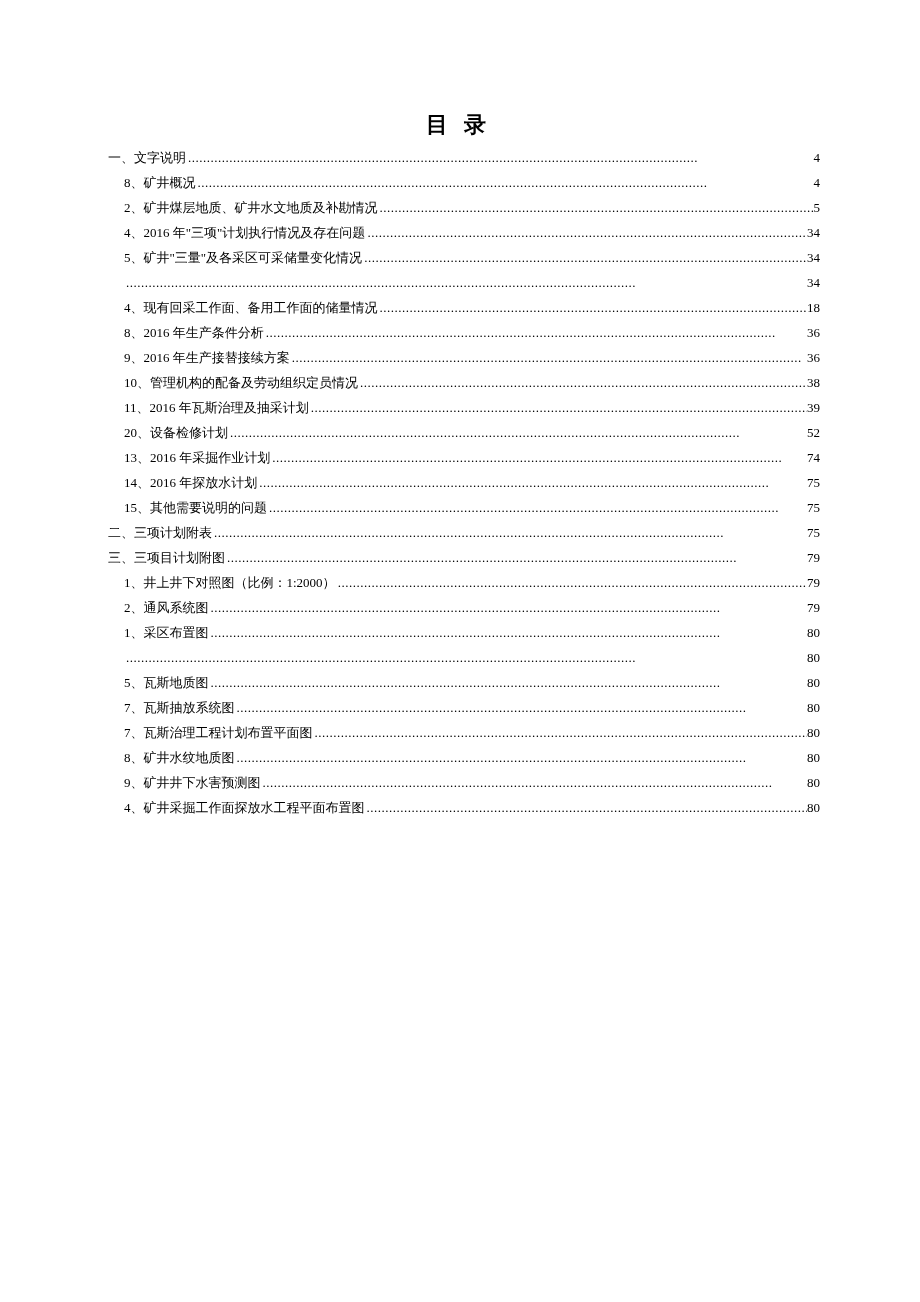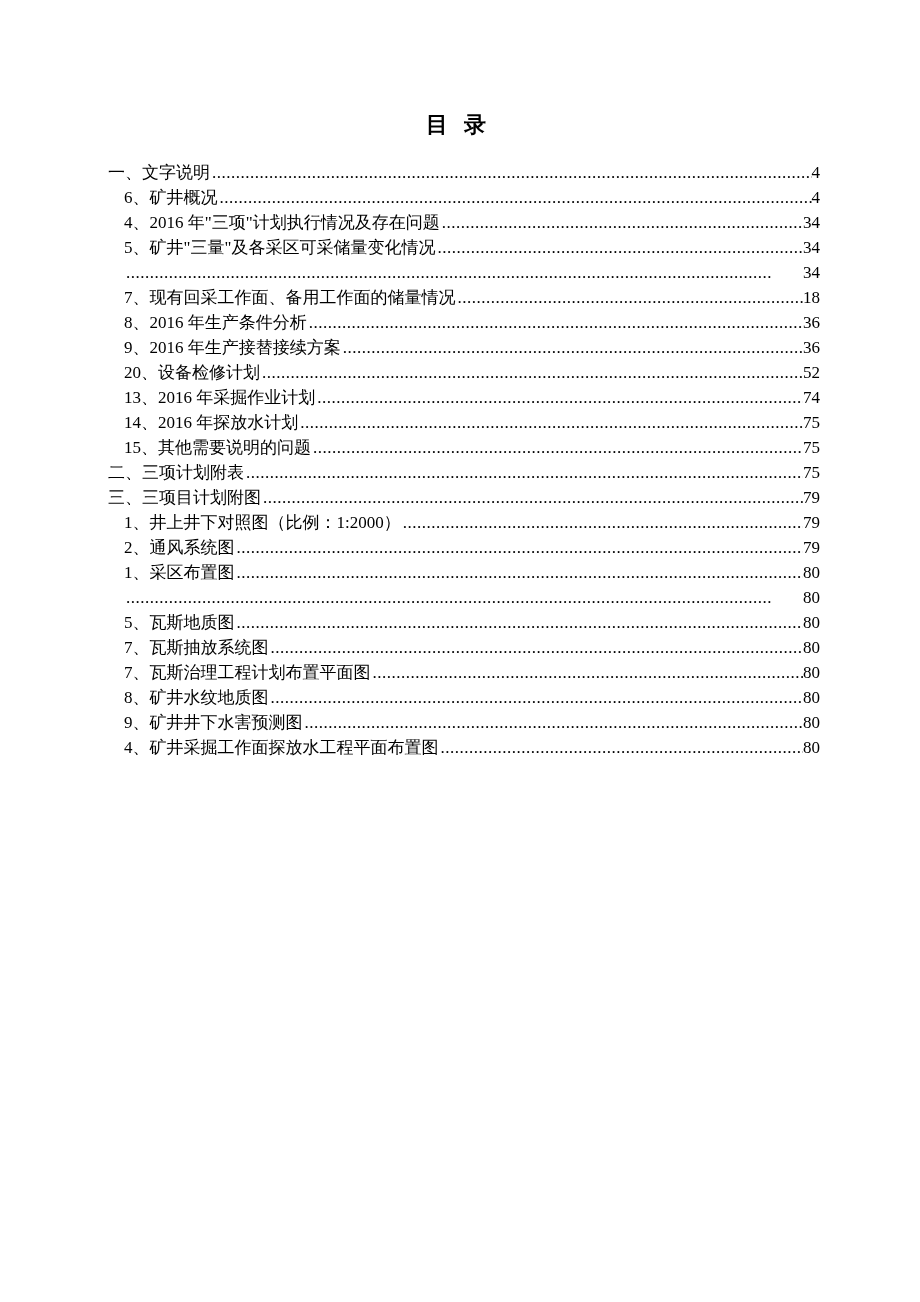--- a/index.html
+++ b/index.html
@@ -11,26 +11,26 @@
       width: 920px;
     }
     .page {
       padding: 110px 100px 0 108px;
     }
     .title {
       text-align: center;
       font-size: 22px;
       font-weight: bold;
       letter-spacing: 16px;
-      margin-bottom: 20px;
+      margin-bottom: 5px;
     }
     .toc-row {
       display: flex;
       align-items: flex-end;
-      font-size: 17px;
+      font-size: 13px;
       line-height: 25px;
       white-space: nowrap;
     }
     .toc-row.level-0 {
       margin-left: 0px;
     }
     .toc-row.level-1 {
       margin-left: 16px;
     }
     .toc-label {
@@ -55,52 +55,67 @@
 
 <div class="page">
   <div class="title">目录</div>
   <div id="toc-container">
       <div class="toc-row level-0">
         <span class="toc-label">一、文字说明 </span>
         <span class="toc-dots"></span>
         <span class="toc-page"> 4</span>
       </div>
       <div class="toc-row level-1">
-        <span class="toc-label">6、矿井概况 </span>
+        <span class="toc-label">8、矿井概况 </span>
         <span class="toc-dots"></span>
         <span class="toc-page"> 4</span>
+      </div>
+      <div class="toc-row level-1">
+        <span class="toc-label">2、矿井煤层地质、矿井水文地质及补勘情况 </span>
+        <span class="toc-dots"></span>
+        <span class="toc-page"> 5</span>
       </div>
       <div class="toc-row level-1">
         <span class="toc-label">4、2016 年"三项"计划执行情况及存在问题 </span>
         <span class="toc-dots"></span>
         <span class="toc-page"> 34</span>
       </div>
       <div class="toc-row level-1">
         <span class="toc-label">5、矿井"三量"及各采区可采储量变化情况 </span>
         <span class="toc-dots"></span>
         <span class="toc-page"> 34</span>
       </div>
       <div class="toc-row level-1">
         <span class="toc-dots"></span>
         <span class="toc-page"> 34</span>
       </div>
       <div class="toc-row level-1">
-        <span class="toc-label">7、现有回采工作面、备用工作面的储量情况 </span>
+        <span class="toc-label">4、现有回采工作面、备用工作面的储量情况 </span>
         <span class="toc-dots"></span>
         <span class="toc-page"> 18</span>
       </div>
       <div class="toc-row level-1">
         <span class="toc-label">8、2016 年生产条件分析 </span>
         <span class="toc-dots"></span>
         <span class="toc-page"> 36</span>
       </div>
       <div class="toc-row level-1">
         <span class="toc-label">9、2016 年生产接替接续方案 </span>
         <span class="toc-dots"></span>
         <span class="toc-page"> 36</span>
+      </div>
+      <div class="toc-row level-1">
+        <span class="toc-label">10、管理机构的配备及劳动组织定员情况 </span>
+        <span class="toc-dots"></span>
+        <span class="toc-page"> 38</span>
+      </div>
+      <div class="toc-row level-1">
+        <span class="toc-label">11、2016 年瓦斯治理及抽采计划 </span>
+        <span class="toc-dots"></span>
+        <span class="toc-page"> 39</span>
       </div>
       <div class="toc-row level-1">
         <span class="toc-label">20、设备检修计划 </span>
         <span class="toc-dots"></span>
         <span class="toc-page"> 52</span>
       </div>
       <div class="toc-row level-1">
         <span class="toc-label">13、2016 年采掘作业计划 </span>
         <span class="toc-dots"></span>
         <span class="toc-page"> 74</span>

